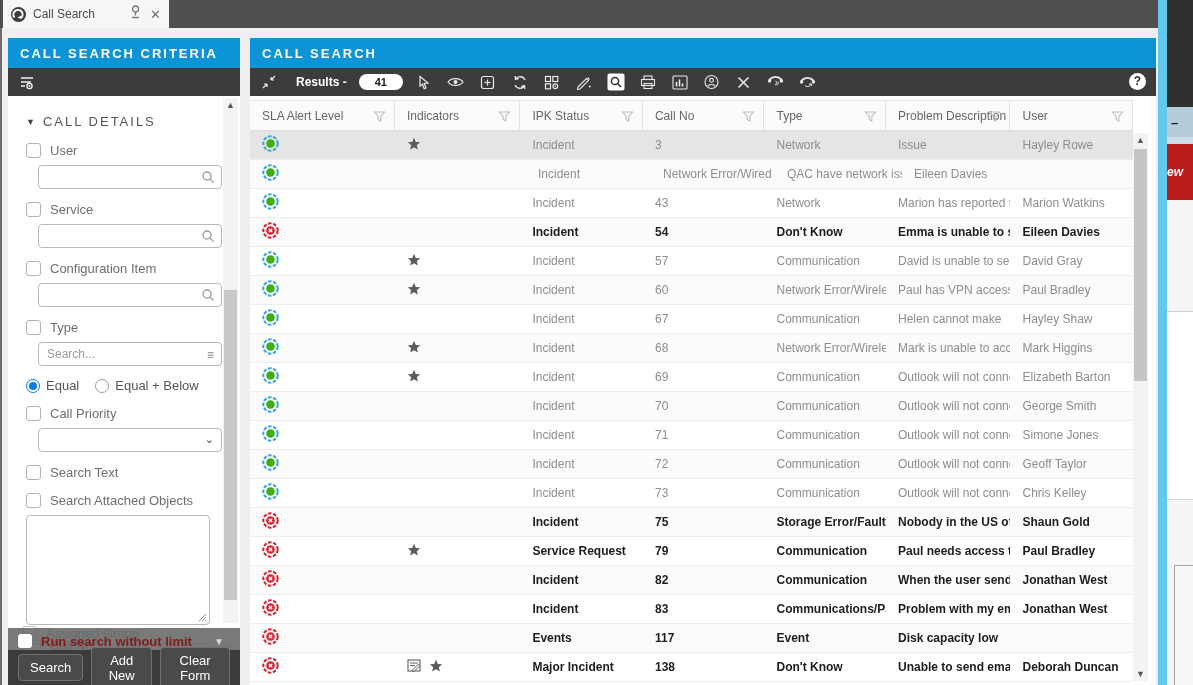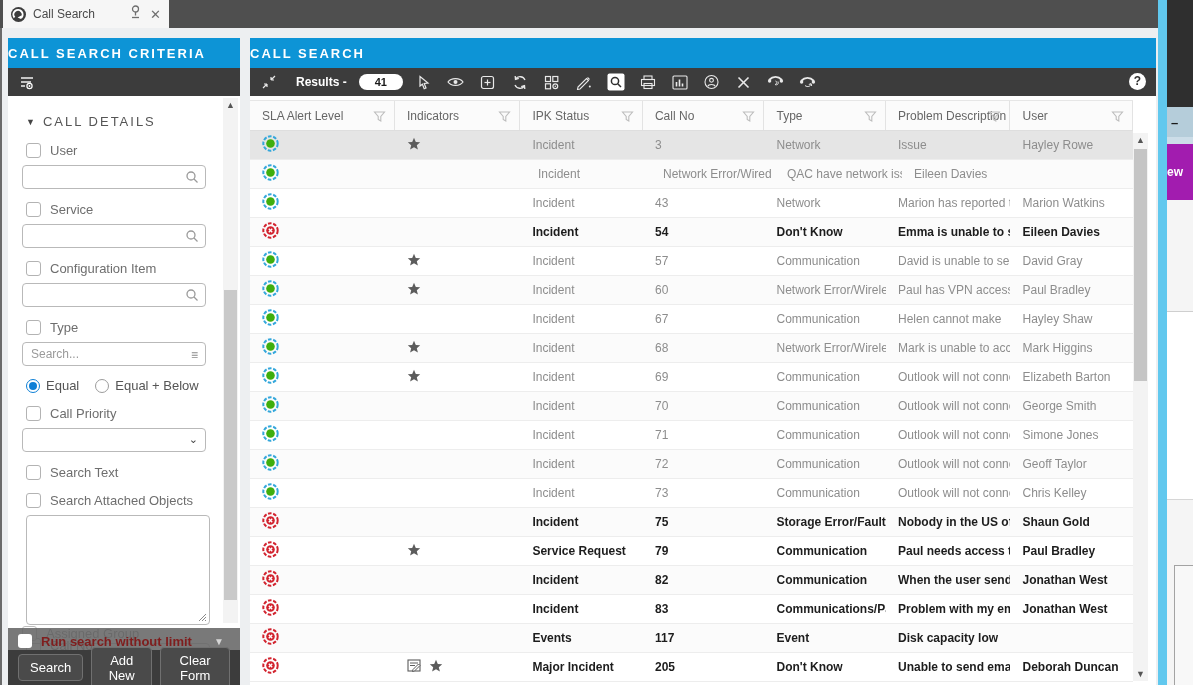--- a/index.html
+++ b/index.html
@@ -12,36 +12,36 @@
          display:flex; align-items:center; padding:0 8px; gap:7px; }
   .tab-title { font-size:12px; color:#4a4a4a; flex:1; }
   .tab-logo { width:15px; height:15px; border-radius:50%; background:#3d3d3d; position:relative; flex:0 0 15px;}
   .tab-logo svg { position:absolute; left:0; top:0; }
   .tab-pin svg, .tab-close { color:#6f6f6f; }
   .tab-close { font-size:13px; color:#6f6f6f; cursor:default; margin-left:2px;}
   .edge-left { position:absolute; left:0; top:28px; width:2px; height:657px; background:#6b6b6b; }
 
   
   .panel-header { height:30px; background:#0d94d6; color:#fff; font-size:13px; font-weight:bold;
-                  letter-spacing:2px; display:flex; align-items:center; padding:0 0; }
+                  letter-spacing:2px; display:flex; align-items:center; padding:0 12px; }
   .panel-toolbar { height:28px; background:#3c3c3c; display:flex; align-items:center; padding:0 8px; position:relative;}
 
   
   .sidebar { position:absolute; left:8px; top:38px; width:232px; height:647px; background:#fff; }
   .sb-content { position:absolute; top:58px; bottom:35px; left:0; right:0; background:#fff; overflow:hidden;
                 padding:14px 30px 0 14px; }
   .sb-scroll { position:absolute; top:60px; bottom:62px; right:2px; width:15px; background:#f3f3f3; }
   .sb-scroll .arr-up { position:absolute; top:2px; left:0; width:15px; text-align:center; font-size:9px; color:#555; }
   .sb-scroll .thumb { position:absolute; top:192px; height:310px; left:1px; width:13px; background:#c9c9c9; }
   .section-title { font-size:13px; color:#555; letter-spacing:2px; margin:4px 0 14px 4px; display:flex; align-items:center; gap:6px;}
   .section-title .tri { font-size:9px; color:#444; }
   .cb-row { display:flex; align-items:center; gap:9px; margin:13px 0 7px 4px; }
   .cb { width:15px; height:15px; border:1px solid #b3b3b3; border-radius:3px; background:#fff; flex:0 0 15px;}
   .cb-label { font-size:13px; color:#6e6e6e; }
-  .inp { position:relative; height:24px; border:1px solid #b9b9b9; border-radius:4px; background:#fff; margin:0 0 4px 0; width:184px;text-align:center;}
+  .inp { position:relative; height:24px; border:1px solid #b9b9b9; border-radius:4px; background:#fff; margin:0 0 4px 16px; width:184px;text-align:center;}
   .inp .mag { position:absolute; right:6px; top:4px; }
   .inp .ham { position:absolute; right:7px; top:5px; color:#8a8a8a; font-size:12px; }
   .inp .chev { position:absolute; right:7px; top:4px; color:#444; font-size:11px; }
   .inp .ph { position:absolute; left:8px; top:4px; font-size:12px; color:#9a9a9a; }
   .radio-row { display:flex; align-items:center; gap:16px; margin:12px 0 2px 4px; }
   .radio-opt { display:flex; align-items:center; gap:6px; font-size:13px; color:#555; }
   .radio { width:14px; height:14px; border-radius:50%; border:1px solid #9c9c9c; background:#fff; position:relative;}
   .radio.sel { border:1px solid #0d7fd6; }
   .radio.sel::after { content:""; position:absolute; left:2px; top:2px; width:8px; height:8px; border-radius:50%; background:#0d7fd6; }
   .textarea { height:110px; width:184px; border:1px solid #b9b9b9; border-radius:4px; margin-left:4px; position:relative; background:#fff;}
@@ -86,22 +86,22 @@
   .main-scroll .arr-dn { position:absolute; bottom:2px; width:15px; text-align:center; font-size:9px; color:#555; }
   .main-scroll .thumb { position:absolute; top:16px; height:232px; left:1px; width:13px; background:#c5c5c5; }
 
   
   .cyan-strip { position:absolute; left:1158px; top:0; width:9px; height:685px; background:#61c8ee; }
   .bgwin { position:absolute; left:1167px; top:0; width:26px; height:685px; background:#f6f6f6; }
   .bg-darktop { position:absolute; left:0; top:0; width:26px; height:107px; background:#2f2f2f; }
   .bg-min { position:absolute; left:0; top:107px; width:26px; height:30px; background:#b5cdda; color:#1a1a1a;
             font-size:13px; font-weight:bold; display:flex; align-items:center; padding-left:4px; }
   .bg-min-sub { position:absolute; left:0; top:137px; width:26px; height:7px; background:#ccdde8; }
-  .bg-darkmid { position:absolute; left:0; top:144px; width:26px; height:56px; background:#a21caf; color:#fff;
-                font-size:12px; font-weight:bold; display:flex; align-items:center; }
+  .bg-darkmid { position:absolute; left:0; top:144px; width:26px; height:56px; background:#b91c1c; color:#fff;
+                font-size:12px; font-weight:bold; display:flex; align-items:center;font-style:italic; }
   .bg-gray1 { position:absolute; left:0; top:200px; width:26px; height:112px; background:#f5f5f5; border-bottom:1px solid #cfcfcf; }
   .bg-white { position:absolute; left:0; top:312px; width:26px; height:188px; background:#fff; border-bottom:1px solid #d6d6d6;}
   .bg-gray2 { position:absolute; left:0; top:500px; width:26px; height:185px; background:#f5f5f5; }
   .bg-rect { position:absolute; left:7px; top:565px; width:30px; height:130px; border:1px solid #a3a3a3; background:#f8f8f8;}
 </style>
 </head>
 <body>
 
 <div class="tabbar">
   <div class="tab">
@@ -711,21 +711,21 @@
               <rect x="1" y="1" width="12" height="11" fill="none" stroke="#5c5c5c" stroke-width="1.1"></rect>
               <line x1="3" y1="4" x2="11" y2="4" stroke="#5c5c5c" stroke-width="1"></line>
               <line x1="3" y1="6.5" x2="8" y2="6.5" stroke="#5c5c5c" stroke-width="1"></line>
               <path d="M6 10.5 L11.5 5 L13 6.5 L7.5 12 L5.5 12.5 Z" fill="#fff" stroke="#5c5c5c" stroke-width="1"></path>
             </svg></span>
           <span><svg width="14" height="14" viewBox="0 0 14 14">
               <path d="M7 0.8 L8.8 5 L13.2 5.3 L9.8 8.2 L10.9 12.6 L7 10.2 L3.1 12.6 L4.2 8.2 L0.8 5.3 L5.2 5 Z" fill="#5c5c5c"></path>
             </svg></span>
         </div>
         <div class="cell c2">Major Incident</div>
-        <div class="cell c3">205</div>
+        <div class="cell c3">138</div>
         <div class="cell c4">Don't Know</div>
         <div class="cell c5">Unable to send emails</div>
         <div class="cell c6">Deborah Duncan</div>
       </div>
     </div>
 
   <div class="main-scroll">
     <div class="arr-up">▲</div>
     <div class="thumb"></div>
     <div class="arr-dn">▼</div>

